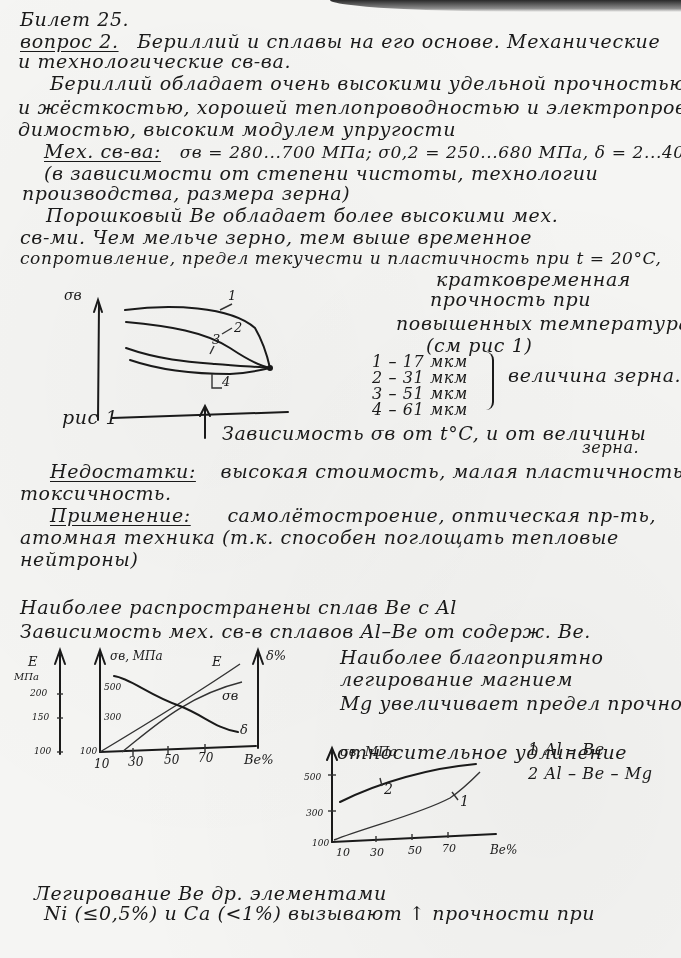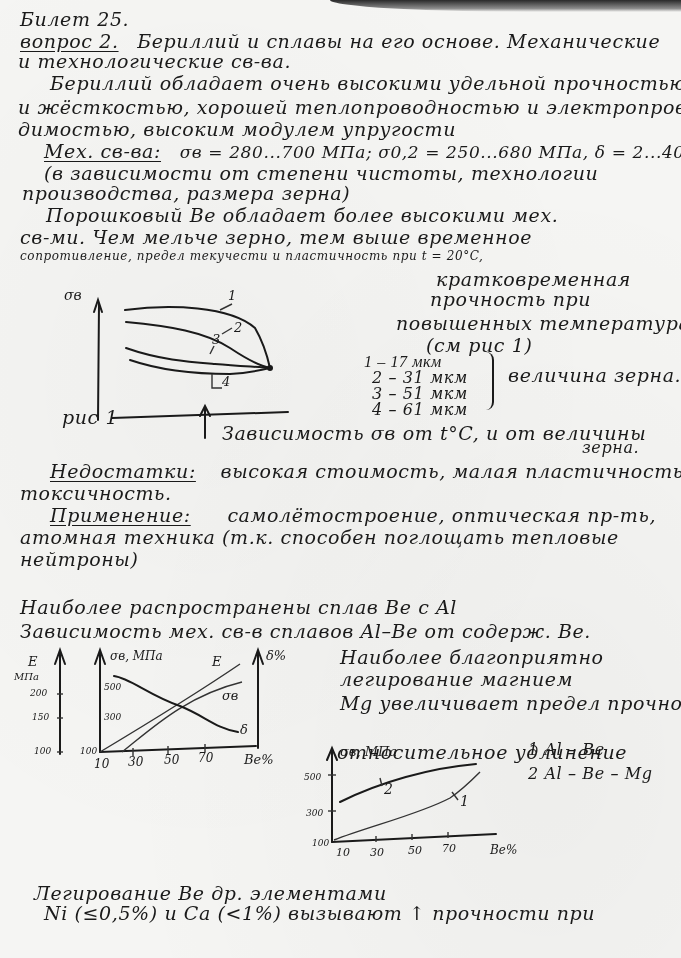--- a/index.html
+++ b/index.html
@@ -56,21 +56,21 @@
 
   <div class="line" style="left:44px;top:142px;">
     <span class="u">Мех. св-ва:</span>
     <span style="margin-left:12px;font-size:17px">σв = 280...700 МПа; σ0,2 = 250...680 МПа, δ = 2...40%</span>
   </div>
   <div class="line" style="left:44px;top:164px;">(в зависимости от степени чистоты, технологии</div>
   <div class="line" style="left:22px;top:184px;">производства, размера зерна)</div>
 
   <div class="line" style="left:46px;top:206px;">Порошковый Be обладает более высокими мех.</div>
   <div class="line" style="left:20px;top:228px;">св-ми. Чем мельче зерно, тем выше временное</div>
-  <div class="line" style="left:20px;top:250px;font-size:12px;">сопротивление, предел текучести и пластичность при t = 20°C,</div>
+  <div class="line" style="left:20px;top:250px;font-size:17px;">сопротивление, предел текучести и пластичность при t = 20°C,</div>
 
   <svg style="left:0;top:270px" width="320" height="160" viewBox="0 0 320 160">
     <text x="64" y="30" font-size="14">σв</text>
     <path class="ink" d="M99 34 L98 150"></path>
     <path class="ink" d="M94 42 L98 30 L102 42"></path>
     <path class="ink" d="M112 148 L288 142"></path>
     <path class="ink" d="M125 40 C170 34, 230 36, 255 58 C262 70, 266 80, 270 98"></path>
     <path class="ink" d="M126 52 C170 56, 205 62, 230 78 C248 90, 260 96, 270 98"></path>
     <path class="ink" d="M126 78 C160 90, 190 92, 215 94 C240 96, 258 97, 270 98"></path>
     <path class="ink" d="M130 90 C165 102, 200 104, 230 104 C250 103, 262 100, 270 98"></path>
@@ -90,21 +90,21 @@
   </svg>
   <div class="line" style="left:222px;top:424px;">Зависимость σв от t°C, и от величины</div>
   <div class="line small" style="left:582px;top:440px;">зерна.</div>
 
   <div class="line" style="left:436px;top:270px;">кратковременная</div>
   <div class="line" style="left:430px;top:290px;">прочность при</div>
   <div class="line" style="left:396px;top:314px;">повышенных температурах</div>
   <div class="line" style="left:426px;top:336px;">(см рис 1)</div>
 
   <div>
-    <div class="line small" style="left:364px;top:354px;font-family:Liberation Serif, serif;"><span>1</span> <span>– 17 мкм</span></div>
+    <div class="line small" style="left:372px;top:354px;"><span>1</span> <span>– 17 мкм</span></div>
     <div class="line small" style="left:372px;top:370px;"><span>2</span> <span>– 31 мкм</span></div>
     <div class="line small" style="left:372px;top:386px;"><span>3</span> <span>– 51 мкм</span></div>
     <div class="line small" style="left:372px;top:402px;"><span>4</span> <span>– 61 мкм</span></div>
   </div>
   <div class="brace"></div>
   <div class="line" style="left:508px;top:366px;">величина зерна.</div>
 
   <div class="line" style="left:50px;top:462px;">
     <span class="u">Недостатки:</span>
     <span style="margin-left:18px">высокая стоимость, малая пластичность,</span>

